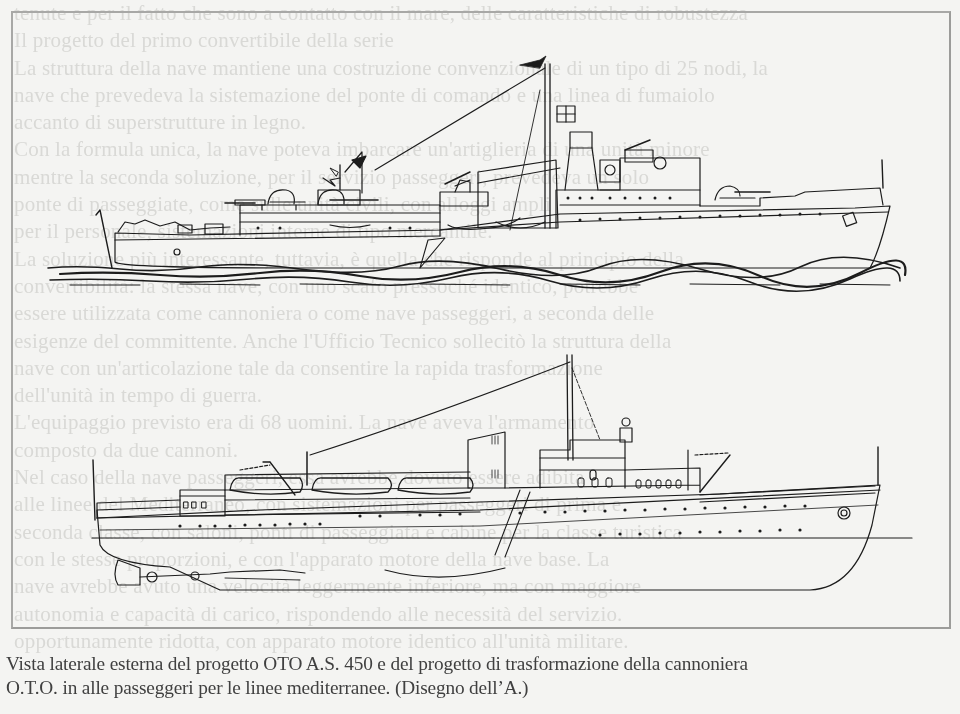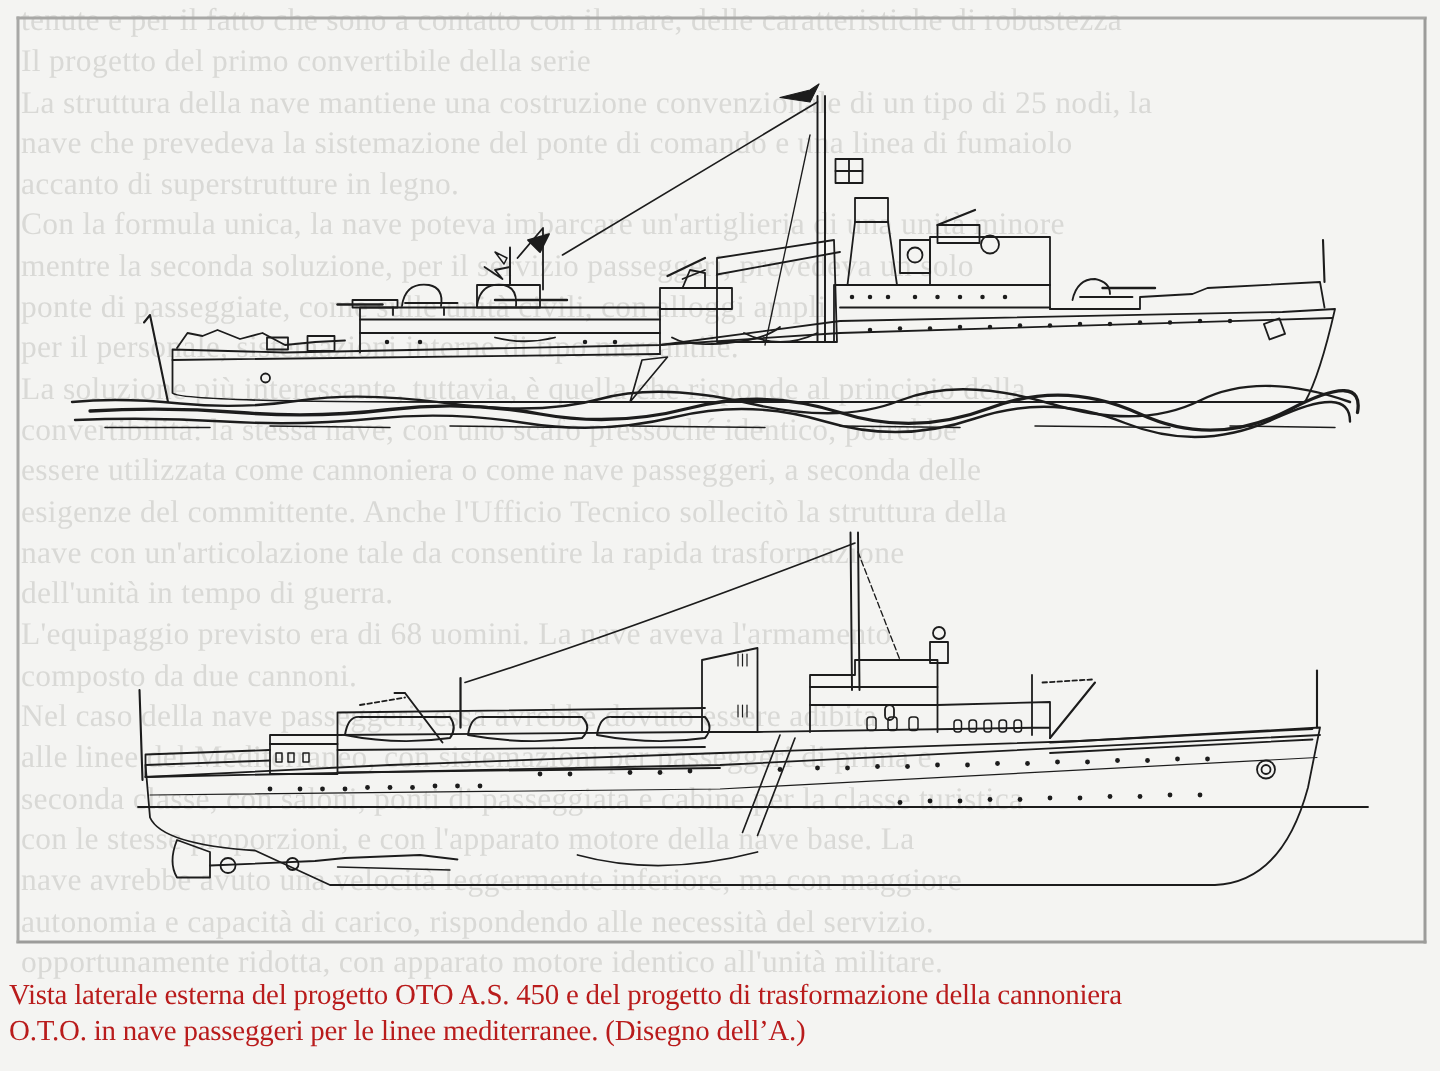--- a/index.html
+++ b/index.html
@@ -17,21 +17,21 @@
     }
     .bleed div { height: 27.3px; }
     .frame {
       position: absolute; left: 11px; top: 11px; width: 940px; height: 618px;
       border: 2px solid #a8a8a6; box-sizing: border-box;
       border-right-color: #9c9c9a; border-bottom-color: #9c9c9a;
     }
     .figure { position: absolute; left: 0; top: 0; width: 960px; height: 640px; }
     .caption {
       position: absolute; left: 6px; top: 652px; width: 950px;
-      font-size: 19.3px; line-height: 24px; color: #b91c1c;
+      font-size: 19.3px; line-height: 24px; color: #404040;
       letter-spacing: -0.15px;
     }
     .caption div { white-space: nowrap; }
   </style>
 </head>
 <body>
 
 <div class="bleed" id="bleed">
     <div>tenute e per il fatto che sono a contatto con il mare, delle caratteristiche di robustezza</div>
     <div>Il progetto del primo convertibile della serie</div>
@@ -292,14 +292,14 @@
         <rect x="578" y="478" width="6" height="9" rx="2"></rect>
           <rect x="592" y="478" width="6" height="9" rx="2"></rect>
           <rect x="606" y="478" width="6" height="9" rx="2"></rect>
       </g>
     </g>
   </g>
 </svg>
 
 <div class="caption">
   <div>Vista laterale esterna del progetto OTO A.S. 450 e del progetto di trasformazione della cannoniera</div>
-  <div>O.T.O. in nave passeggeri per le linee mediterranee. (Disegno dell’A.)</div>
+  <div>O.T.O. in alle passeggeri per le linee mediterranee. (Disegno dell’A.)</div>
 </div>
 
 </body></html>

